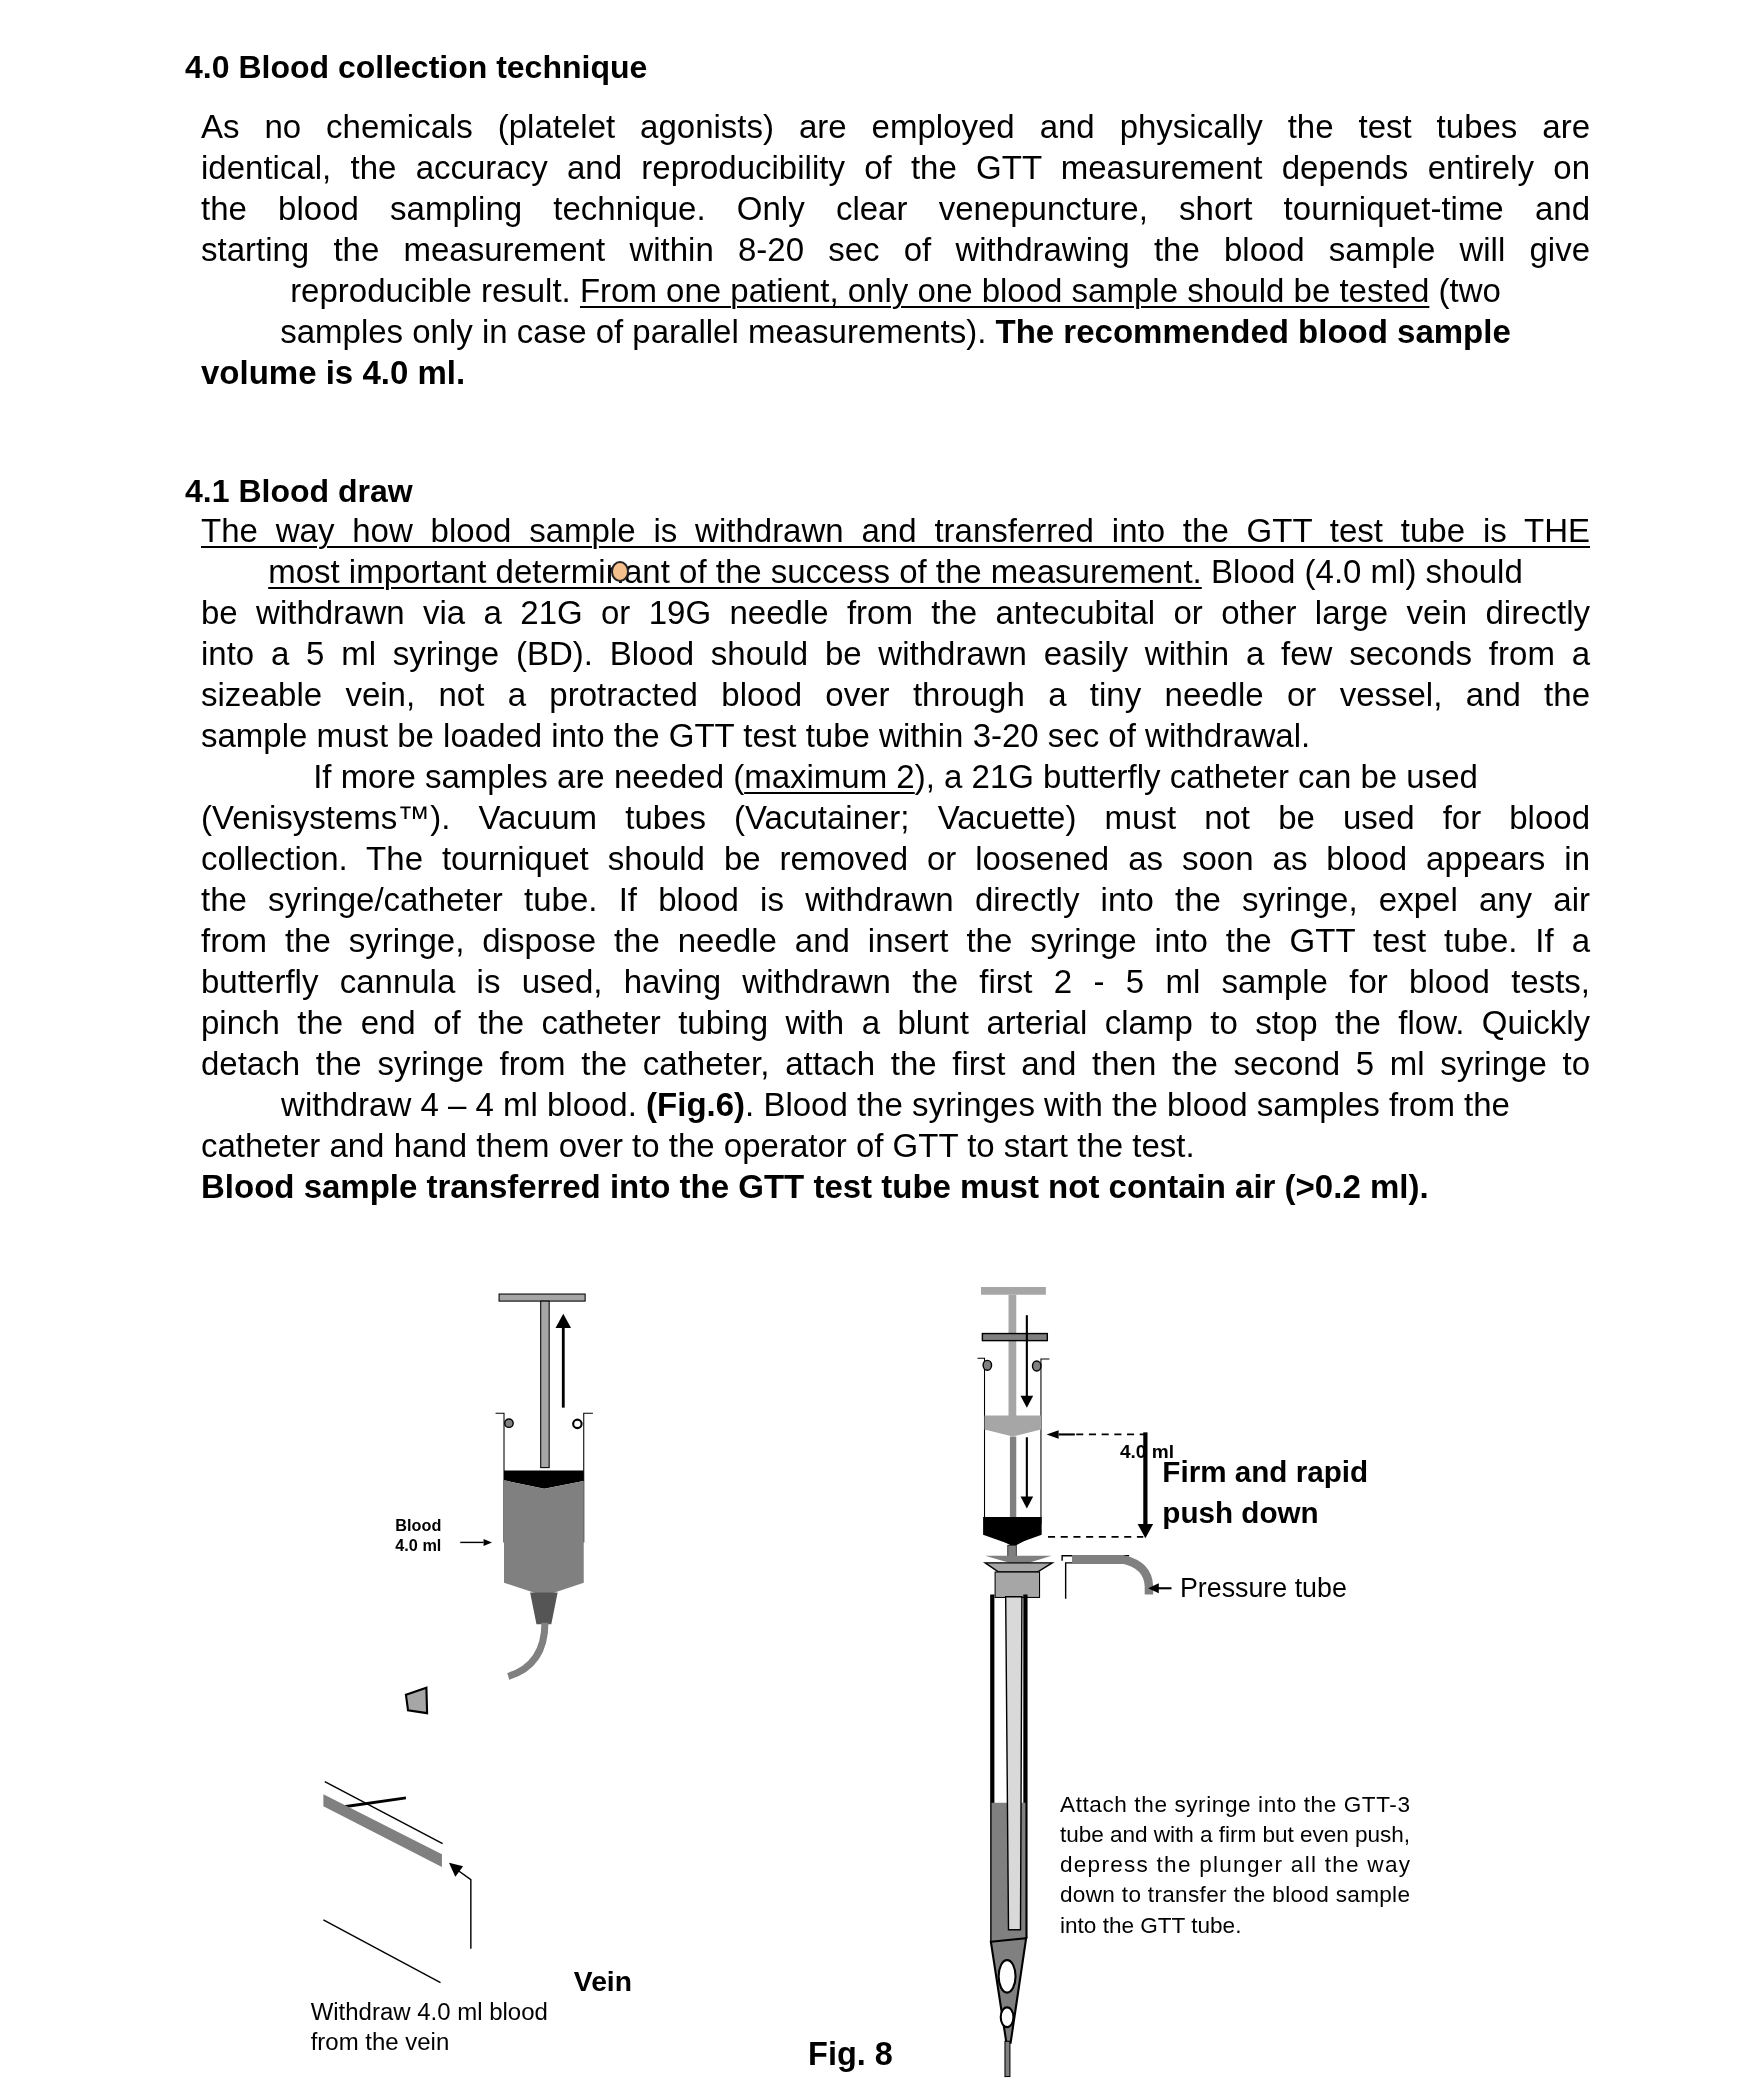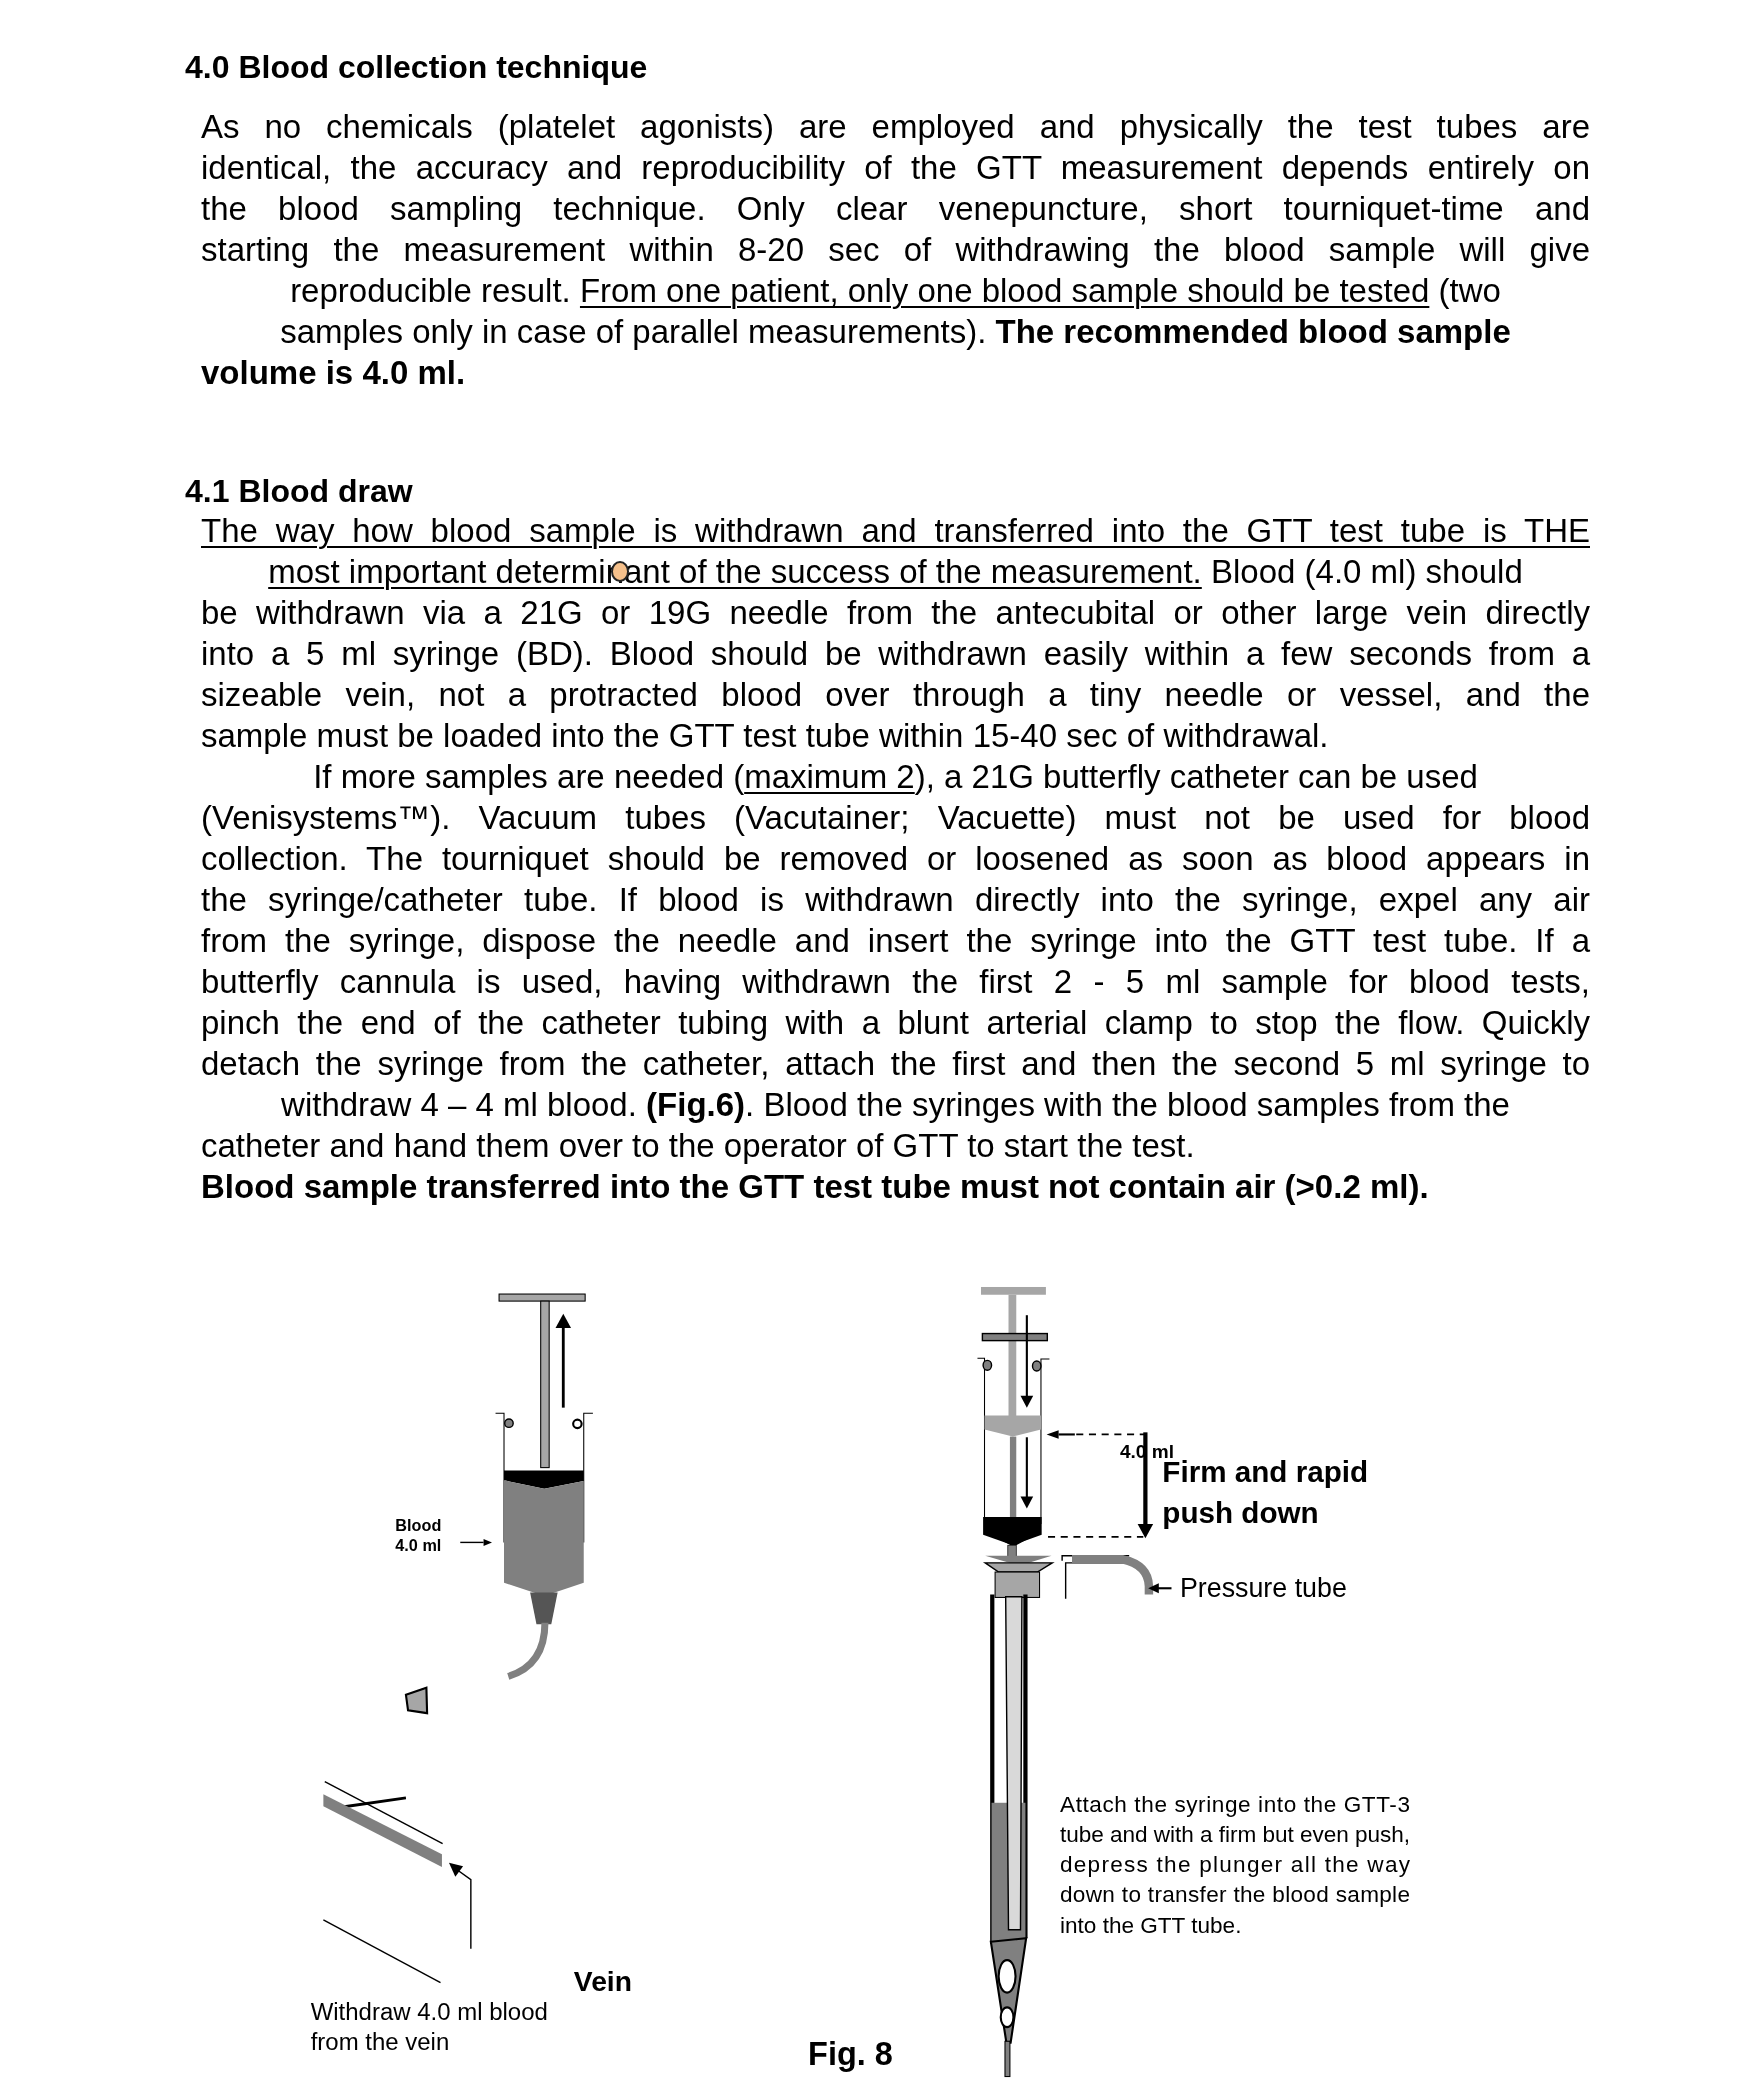--- a/index.html
+++ b/index.html
@@ -53,21 +53,21 @@
   <h2 class="section" style="top:431px;margin-top:42px;">4.1 Blood draw</h2>
 
   <div class="para" style="top:510px;">
     <span class="line u">The way how blood sample is withdrawn and transferred into the GTT test tube is THE</span>
     <span class="jl">
       <span class="u">most important determinant of the success of the measurement.</span><span> Blood (4.0 ml) should</span>
     </span>
     <span class="line">be withdrawn via a 21G or 19G needle from the antecubital or other large vein directly</span>
     <span class="line">into a 5 ml syringe (BD). Blood should be withdrawn easily within a few seconds from a</span>
     <span class="line">sizeable vein, not a protracted blood over through a tiny needle or vessel, and the</span>
-    <span class="line last">sample must be loaded into the GTT test tube within 15-40 sec of withdrawal.</span>
+    <span class="line last">sample must be loaded into the GTT test tube within 3-20 sec of withdrawal.</span>
     <span class="jl">
       <span>If more samples are needed (</span><span class="u">maximum 2</span><span>), a 21G butterfly catheter can be used</span>
     </span>
     <span class="line">(Venisystems™). Vacuum tubes (Vacutainer; Vacuette) must not be used for blood</span>
     <span class="line">collection. The tourniquet should be removed or loosened as soon as blood appears in</span>
     <span class="line">the syringe/catheter tube. If blood is withdrawn directly into the syringe, expel any air</span>
     <span class="line">from the syringe, dispose the needle and insert the syringe into the GTT test tube. If a</span>
     <span class="line">butterfly cannula is used, having withdrawn the first 2 - 5 ml sample for blood tests,</span>
     <span class="line">pinch the end of the catheter tubing with a blunt arterial clamp to stop the flow. Quickly</span>
     <span class="line">detach the syringe from the catheter, attach the first and then the second 5 ml syringe to</span>

